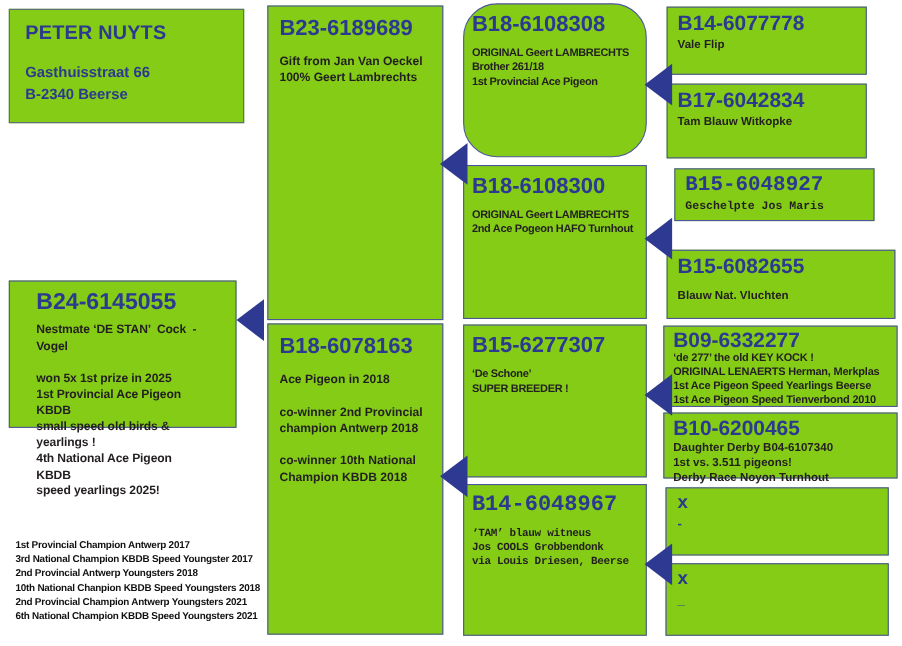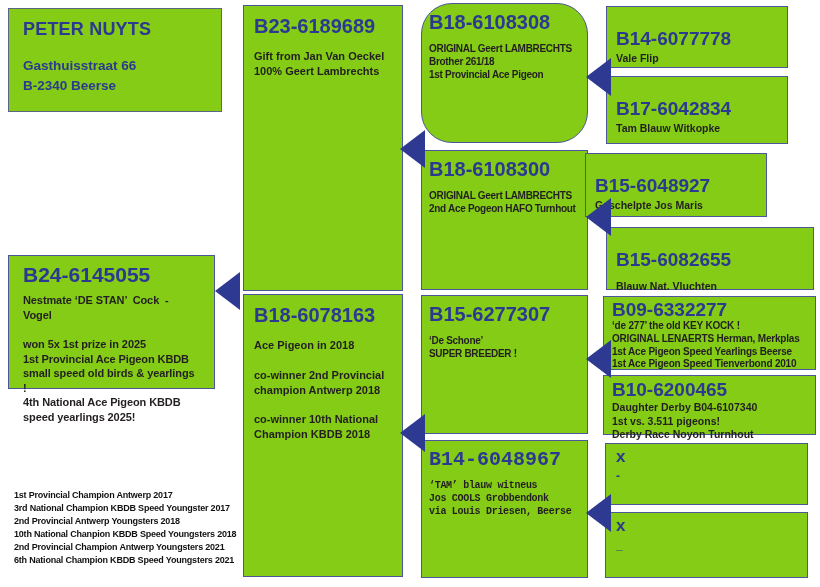--- a/index.html
+++ b/index.html
@@ -11,46 +11,46 @@
   .box{
     position:absolute;background:#84cc16;border:1.5px solid #4d569b;
     box-sizing:border-box;
   }
   .ring{color:#2b3990;line-height:1.05;}
   .body{color:#231f20;white-space:pre-wrap;}
   
   #box-owner{left:8px;top:8px;width:214px;height:104px;padding:10px 14px;border-color:#5d6584;}
   #box-owner .owner-name{color:#2b3990;font-size:18px;letter-spacing:.2px;}
   #box-owner .owner-address{color:#2b3990;font-size:13.5px;margin-top:16px;line-height:1.45;white-space:pre-line;}
-  #box-subject{left:8px;top:255px;width:207px;height:134px;padding:8px 14px;}
+  #box-subject{left:8px;top:255px;width:207px;height:134px;padding:8px 24px;}
   #box-subject .ring{font-size:21px;margin-bottom:7px;}
   #box-subject .body{font-size:11px;line-height:1.33;letter-spacing:-0.1px;}
   #note{position:absolute;left:14px;top:477px;color:#111;}
   #note .note-title{font-size:10.5px;letter-spacing:-0.2px;white-space:pre;}
   #note .note-lines{font-size:9px;margin-top:12px;line-height:1.45;letter-spacing:-0.2px;white-space:pre;}
   
   #box-sire{left:243px;top:5px;width:160px;height:286px;padding:10px 10px;}
   #box-dam{left:243px;top:294px;width:160px;height:283px;padding:10px 10px;}
   #box-sire .ring,#box-dam .ring{font-size:20px;margin-bottom:12px;}
   #box-sire .body,#box-dam .body{font-size:11px;line-height:1.35;}
   
   .g2{width:167px;padding:8px 7px;}
   .g2 .ring{font-size:20px;margin-bottom:9px;}
   .g2 .body{font-size:10px;line-height:1.32;letter-spacing:-0.3px;}
   #g2-0{left:421px;top:3px;height:140px;border-radius:31px;}
   #g2-1{left:421px;top:150px;height:140px;}
   #g2-2{left:421px;top:295px;height:139px;}
   #g2-3{left:421px;top:440px;height:138px;font-family:Liberation Mono, monospace;}
   
-  .g3{padding:22px 9px;}
+  .g3{padding:5px 9px;}
   .g3 .ring{font-size:19px;margin-bottom:3px;}
   .g3 .body{font-size:10.5px;line-height:1.3;}
   #g3-0{left:606px;top:6px;width:182px;height:62px;}
   #g3-1{left:606px;top:76px;width:182px;height:68px;}
-  #g3-2{left:585px;top:153px;width:182px;height:64px;}
+  #g3-2{left:613px;top:153px;width:182px;height:48px;font-family:Liberation Mono, monospace;}
   #g3-3{left:606px;top:227px;width:208px;height:63px;}
   #g3-3 .body{margin-top:10px;}
   #g3-4{left:603px;top:296px;width:213px;height:74px;padding:3px 8px;}
   #g3-4 .ring{margin-bottom:0;}
   #g3-4 .body{font-size:10px;line-height:1.28;letter-spacing:-0.2px;}
   #g3-5{left:603px;top:375px;width:213px;height:60px;padding:4px 8px;}
   #g3-5 .ring{margin-bottom:1px;}
   #g3-6{left:605px;top:443px;width:203px;height:62px;padding:4px 10px;}
   #g3-7{left:605px;top:512px;width:203px;height:66px;padding:4px 10px;}
   #g3-6 .ring,#g3-7 .ring{font-size:17px;}

